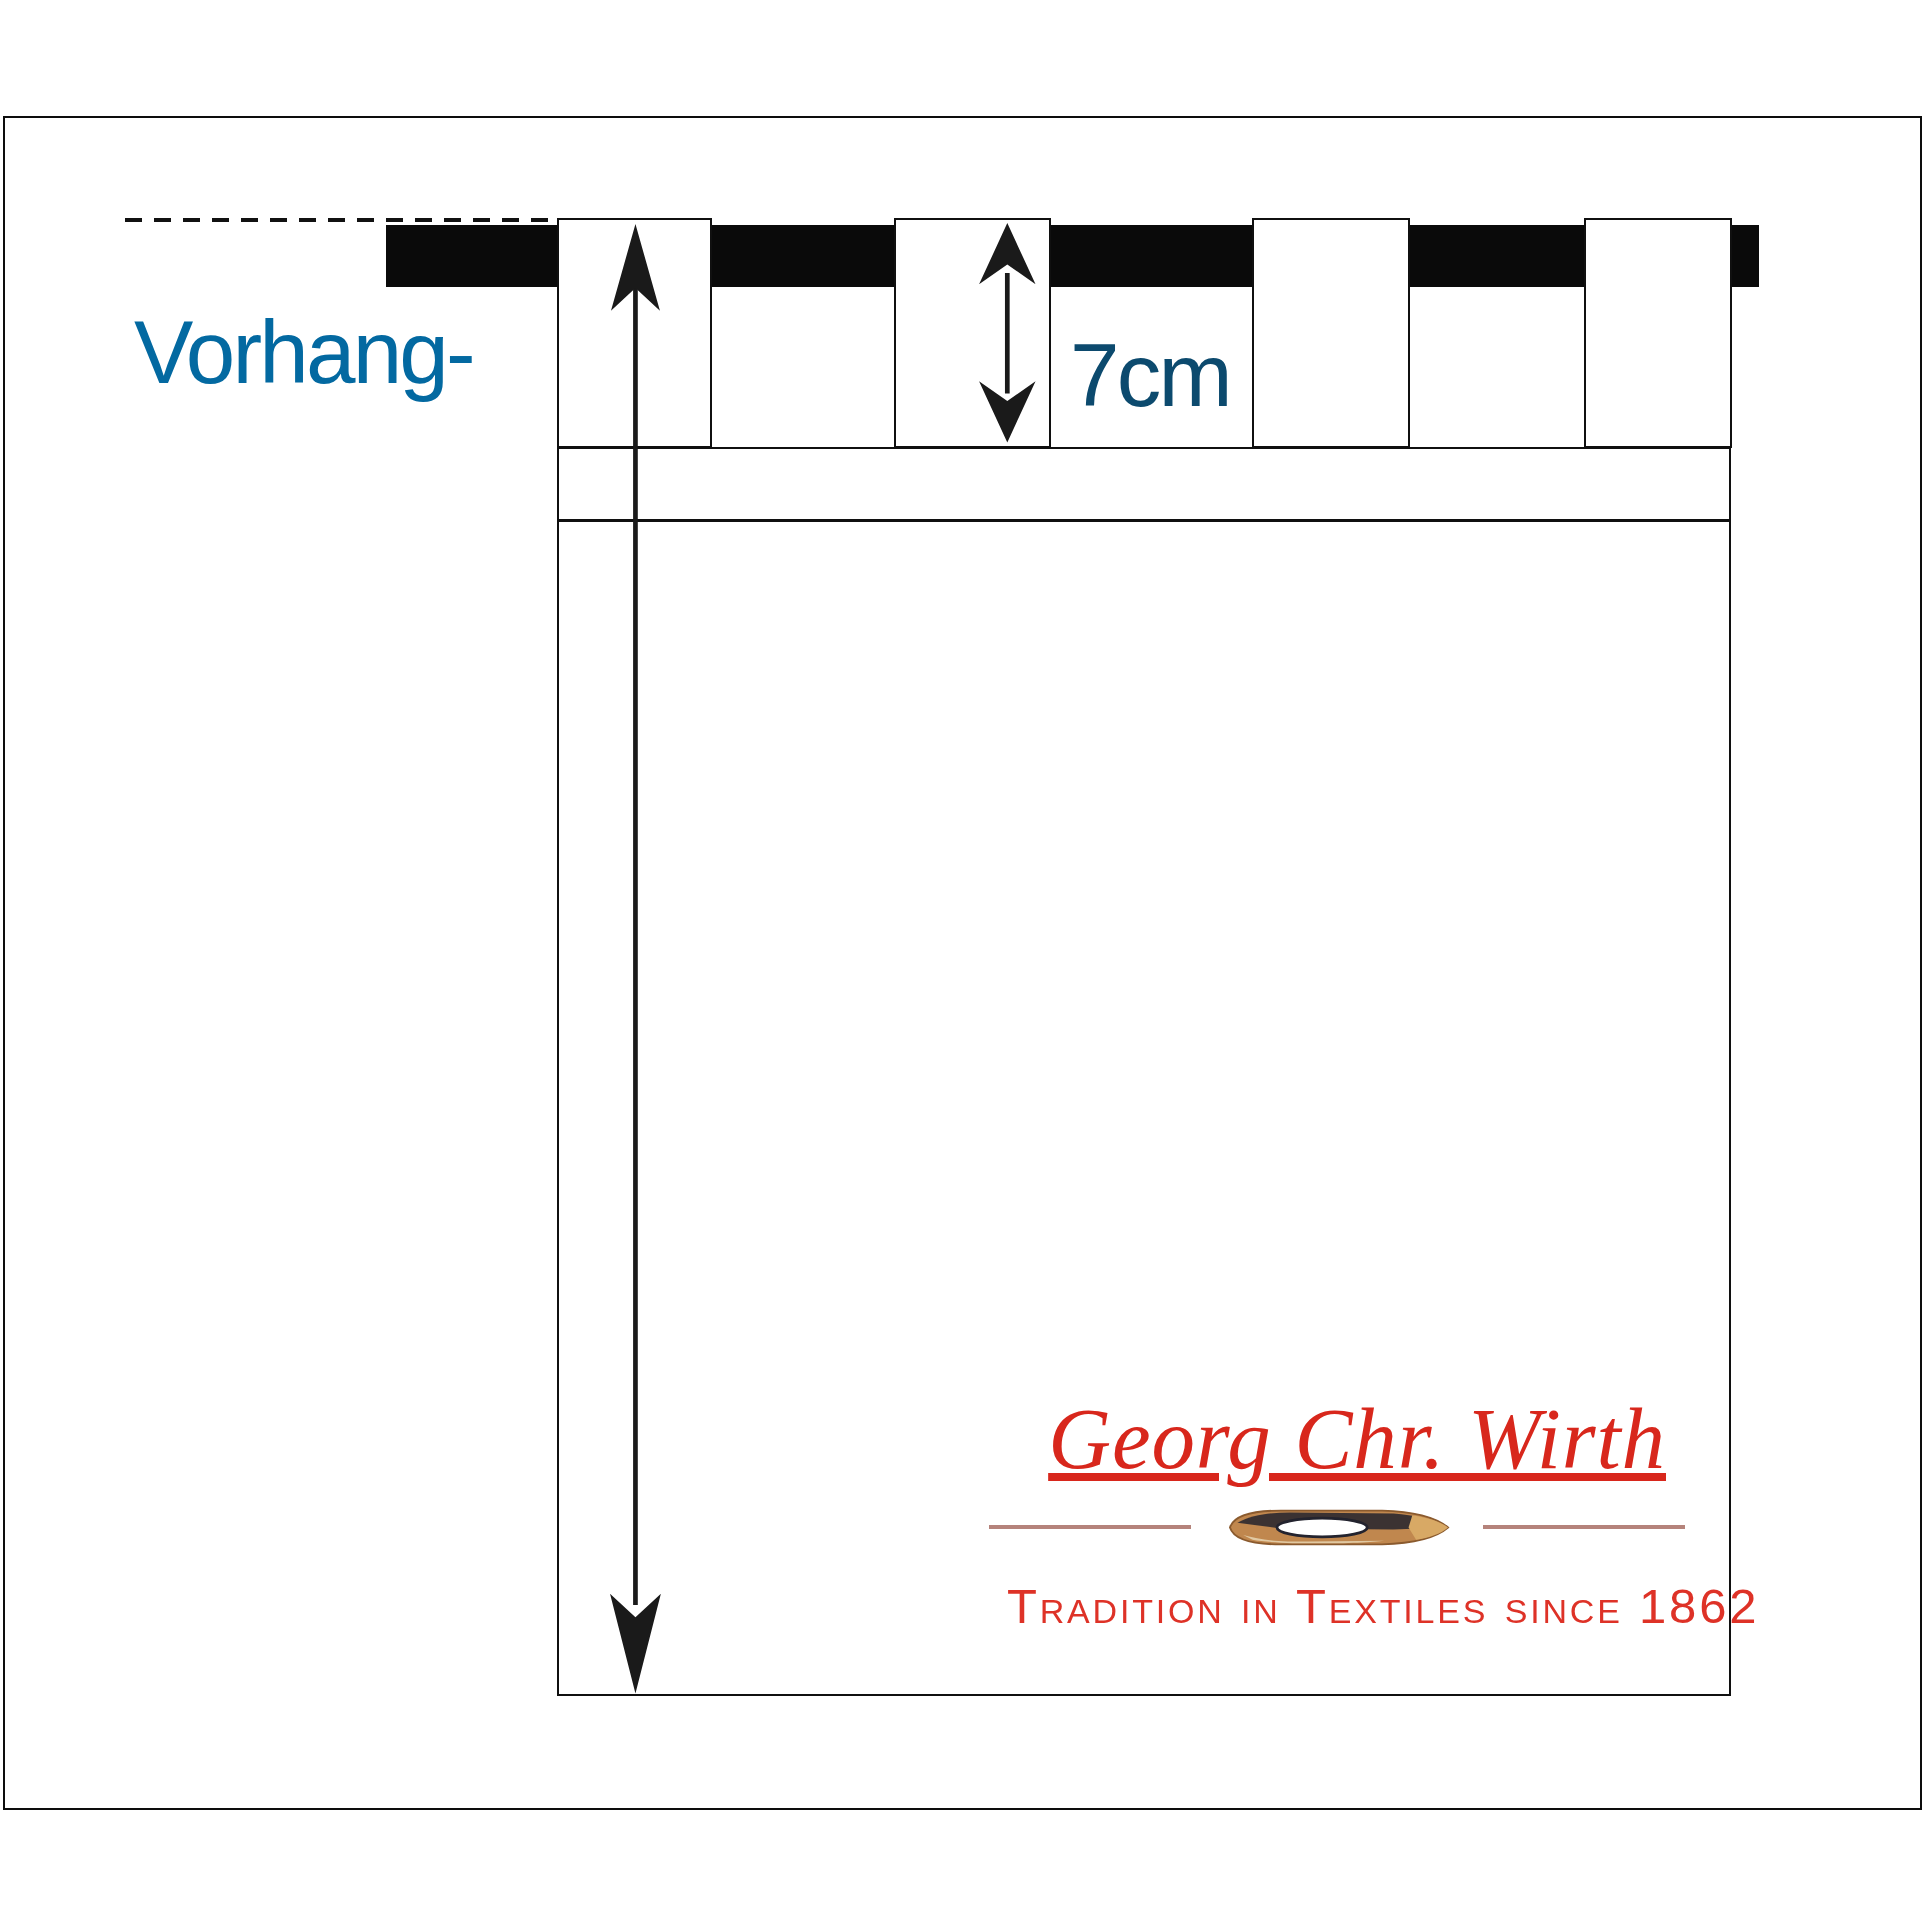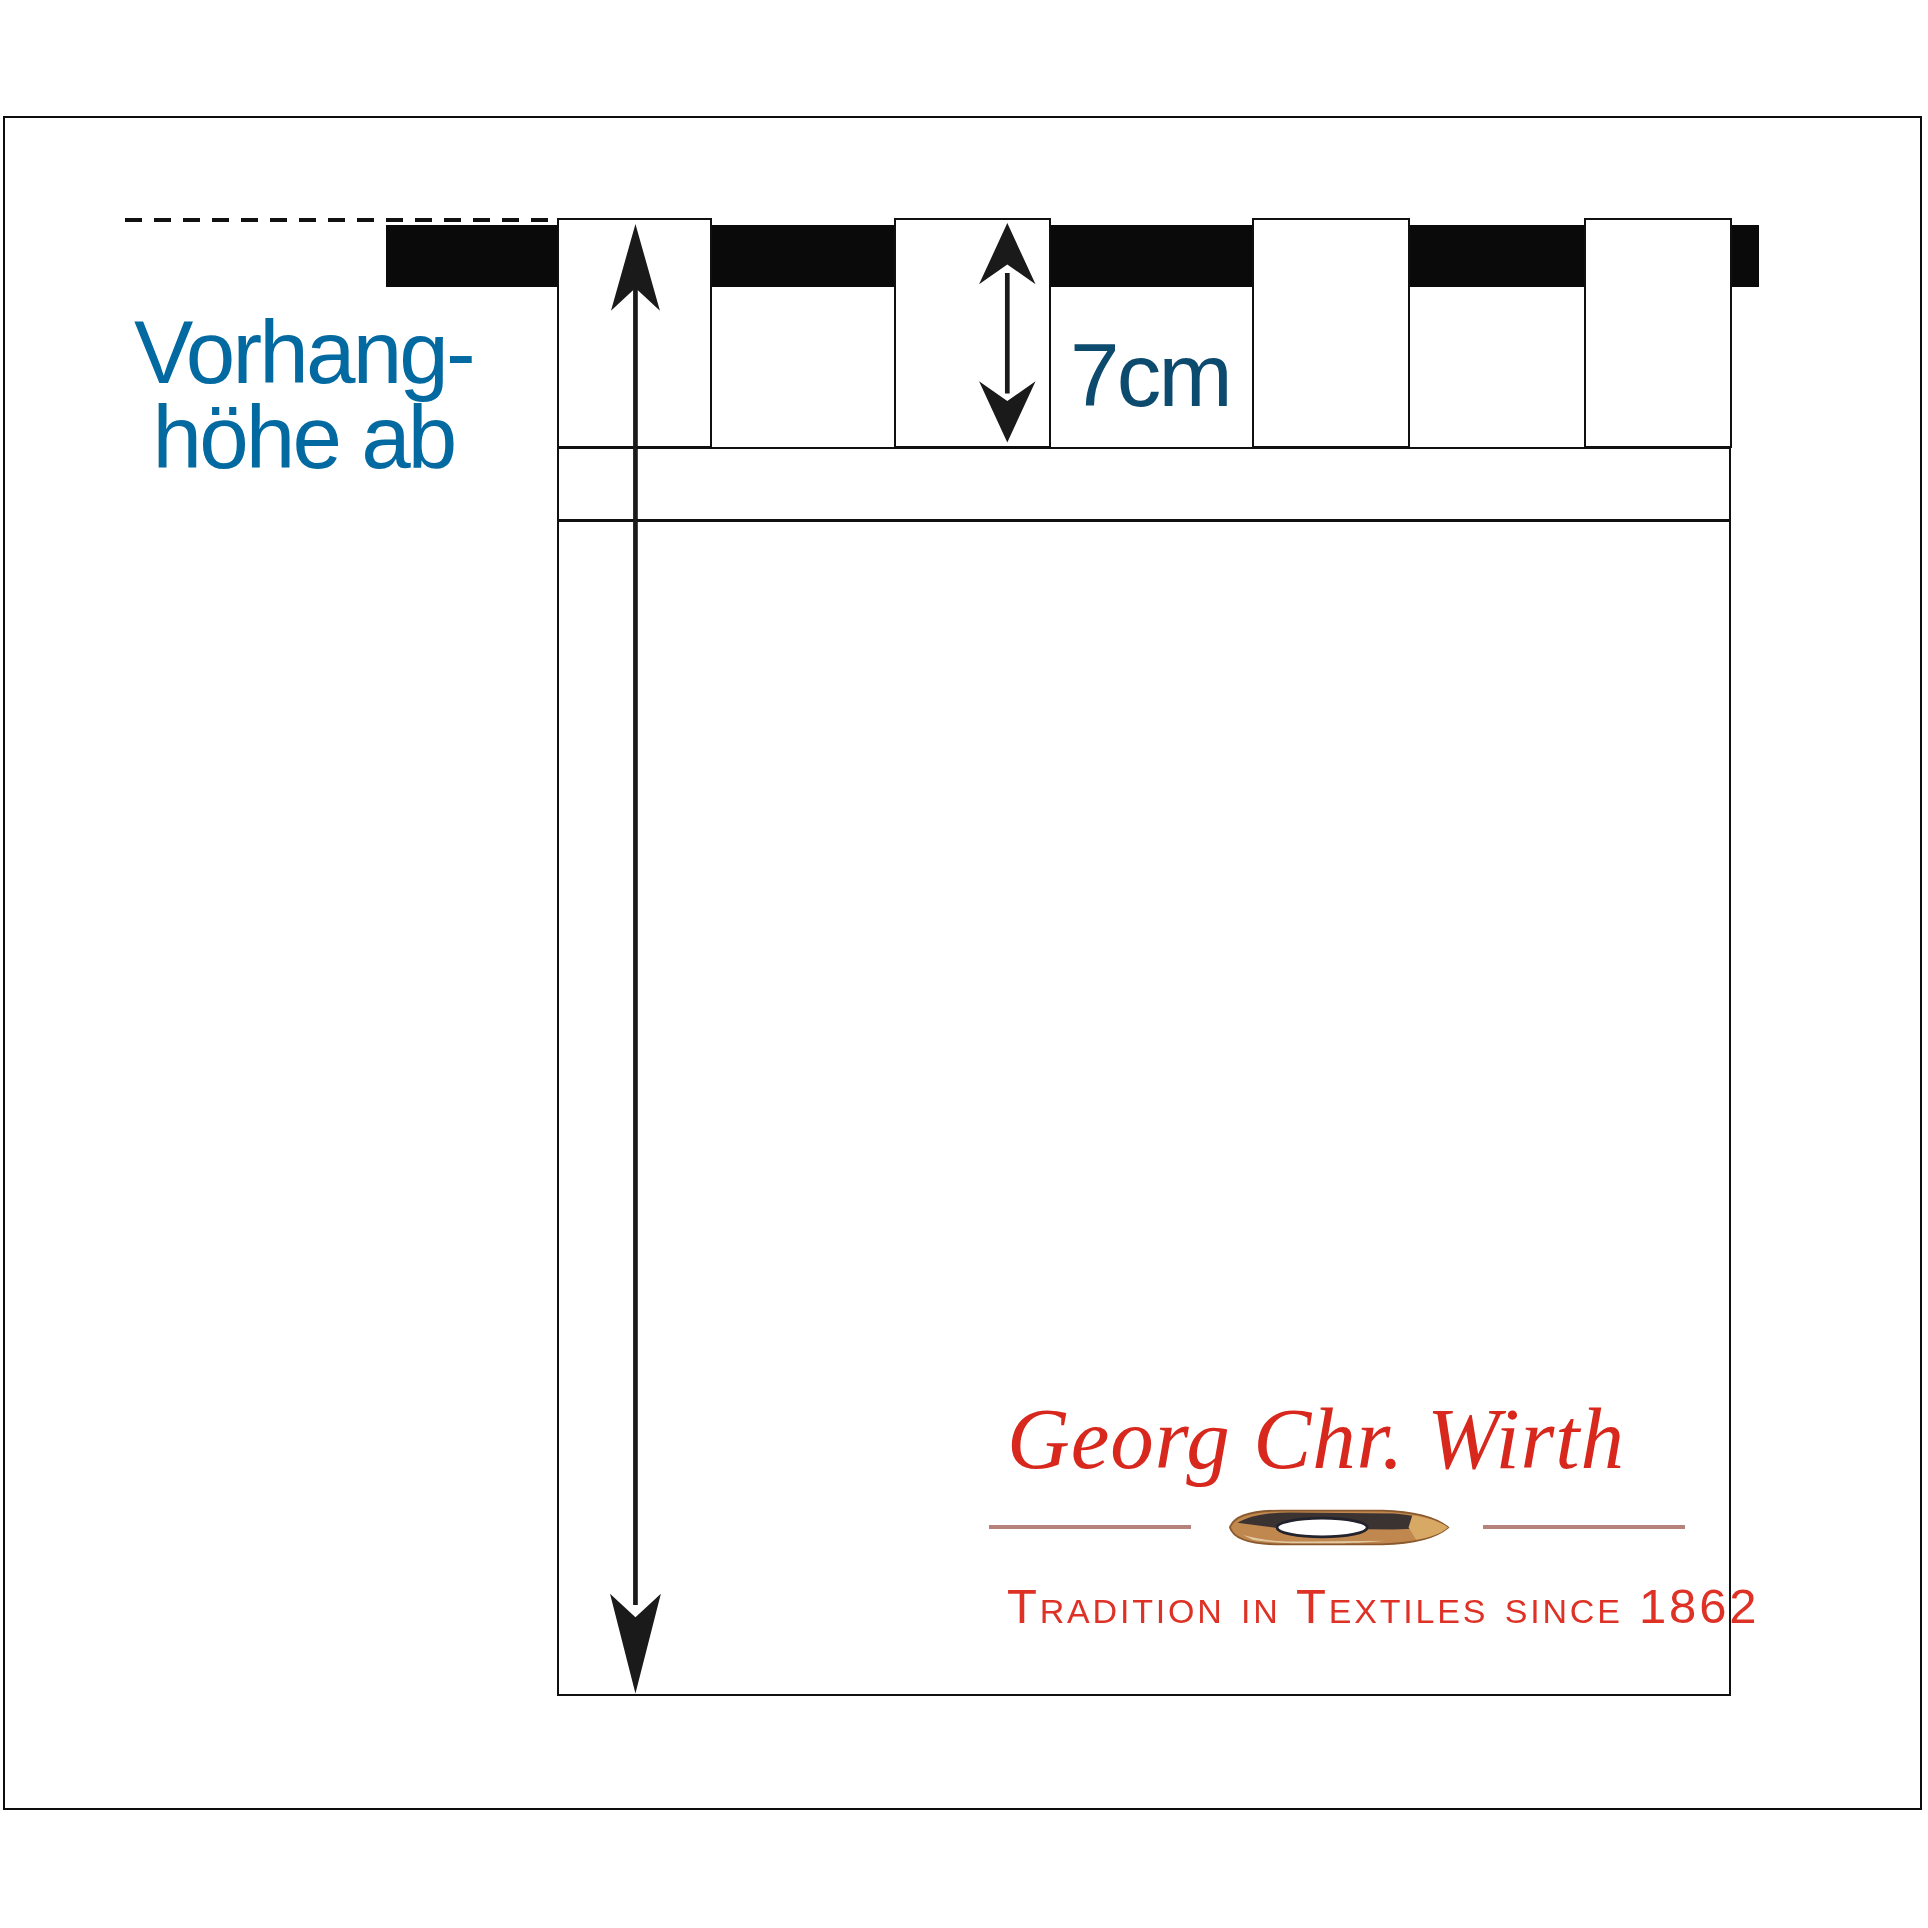--- a/index.html
+++ b/index.html
@@ -33,23 +33,23 @@
 
   
   .curtain-height-label{left:89px;top:310px;width:429px;text-align:center;
     font-size:89px;line-height:85px;letter-spacing:-2.8px;color:#0369a1;}
   .curtain-height-label span{display:block;}
 
   
   .tab-height-label{left:1070px;top:331px;font-size:89px;line-height:89px;letter-spacing:-2.8px;color:#0c4a6e;}
 
   
-  .brand-name{left:1007px;top:1394px;width:659px;text-align:left;white-space:nowrap;
+  .brand-name{left:1007px;top:1394px;width:659px;text-align:right;white-space:nowrap;
     font-family:"Liberation Serif","DejaVu Serif",serif;font-style:italic;
-    font-size:87px;line-height:90px;letter-spacing:0.9px;color:#d8271c;}
+    font-size:87px;line-height:90px;letter-spacing:0.9px;color:#d8271c;text-decoration:underline;}
   .divider{top:1525px;width:202px;height:3.8px;background:#b5837b;}
   .divider-left{left:989px;}
   .divider-right{left:1483px;}
   .needle{left:1224px;top:1504px;width:230px;height:47px;}
   .tagline{left:1007px;top:1578px;width:659px;text-align:center;white-space:nowrap;
     font-variant:small-caps;font-size:49px;letter-spacing:2.8px;color:#de3227;}
 </style>
 </head>
 <body>
 
@@ -78,21 +78,20 @@
 
   <g stroke="none" fill="#1a1a1a">
     <line x1="1070" y1="290" x2="1070" y2="418" stroke="#1a1a1a" stroke-width="5"></line>
     <polygon points="1070,237 1100,302 1070,281 1040,302"></polygon>
     <polygon points="1070,470 1100,405 1070,426 1040,405"></polygon>
   </g>
 </svg>
 
 <div class="abs curtain-height-label">
   <span>Vorhang-</span>
-  <span>höhe ab</span>
 </div>
 
 <div class="abs tab-height-label">7cm</div>
 
 <div class="abs brand-name">Georg Chr. Wirth</div>
 
 <div class="abs divider divider-left"></div>
 <div class="abs divider divider-right"></div>
 
 <svg class="abs needle" viewBox="0 0 244 50">

